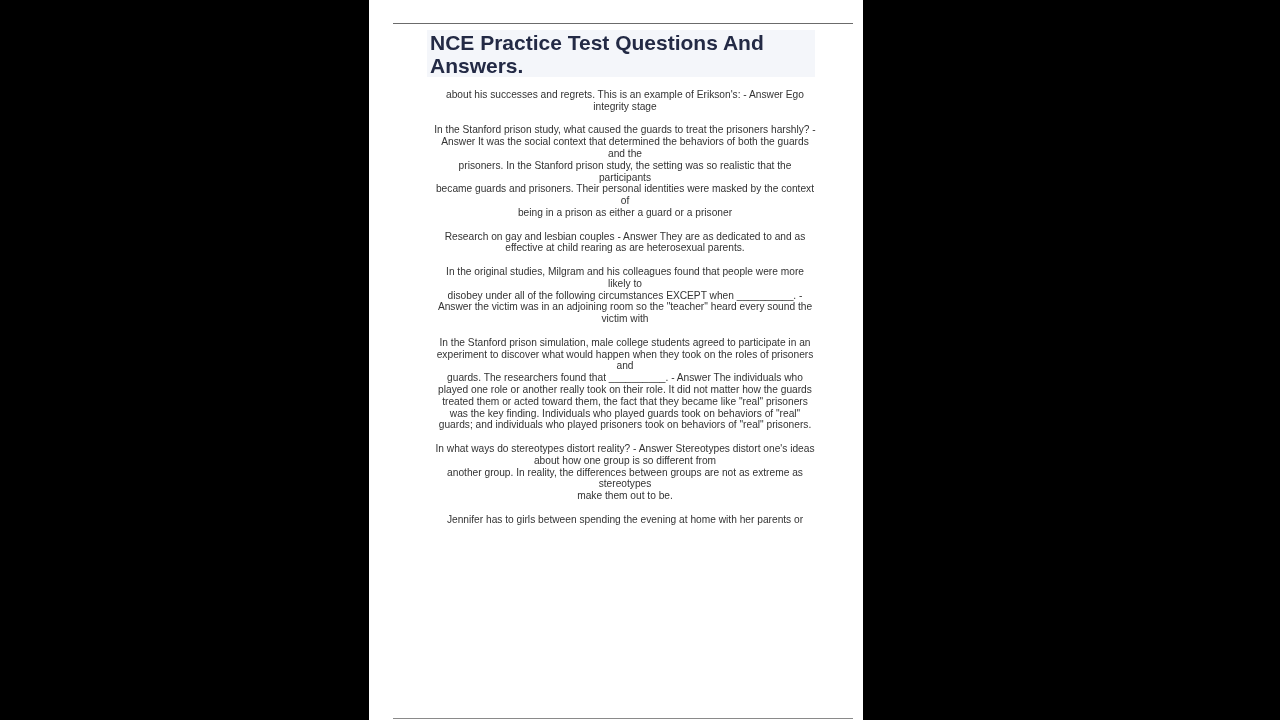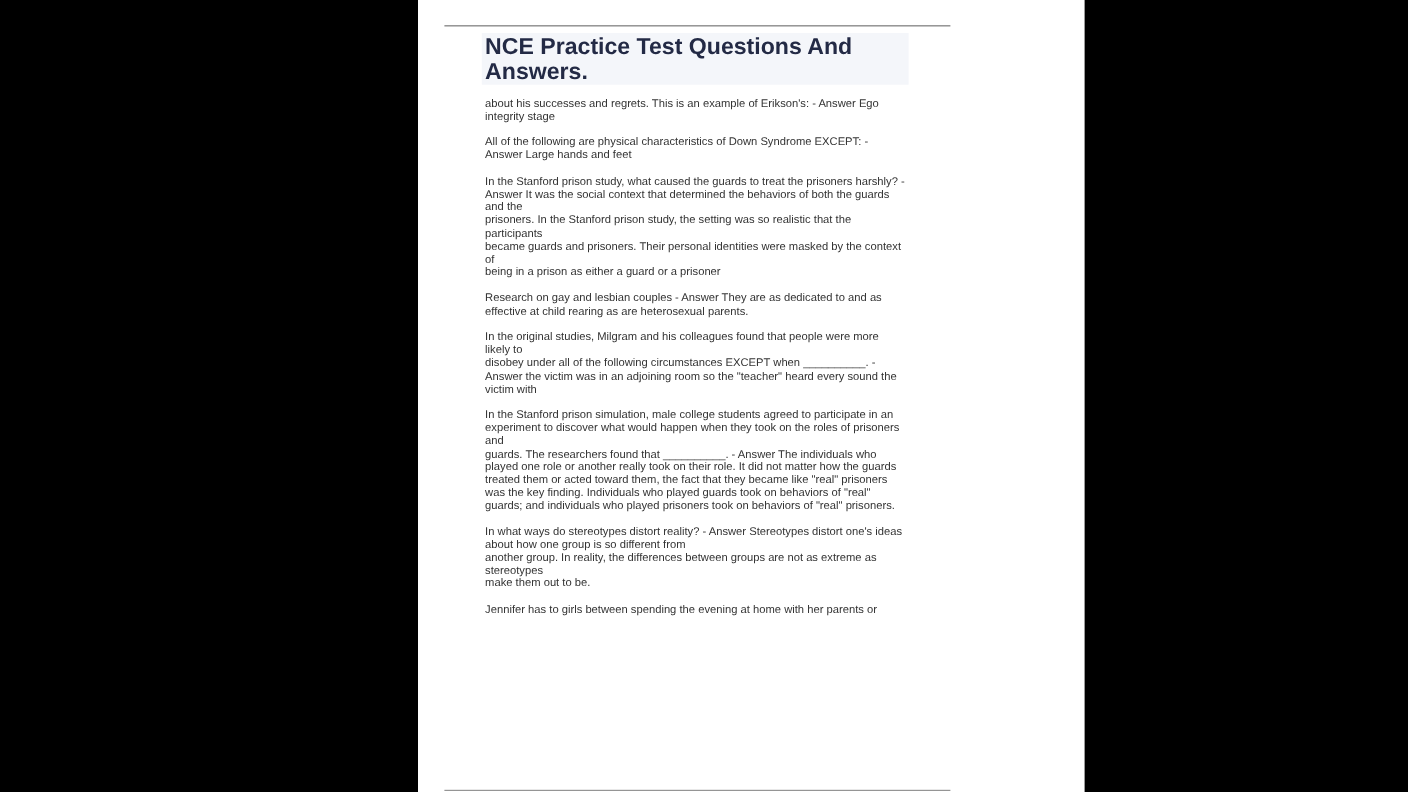--- a/index.html
+++ b/index.html
@@ -5,23 +5,23 @@
     html, body {
       margin: 0;
       padding: 0;
       width: 1280px;
       height: 720px;
       background: #000000;
       overflow: hidden;
     }
     .page {
       position: absolute;
-      left: 380px;
+      left: 369px;
       top: 0;
-      width: 606px;
+      width: 494px;
       height: 720px;
       background: #ffffff;
     }
     .rule-top {
       position: absolute;
       left: 24px;
       top: 23px;
       width: 460px;
       height: 1px;
       background: #6b6b6b;
@@ -60,35 +60,34 @@
       top: 89px;
       width: 390px;
       font-family: "Liberation Sans", sans-serif;
       font-size: 10.2px;
       line-height: 11.8px;
       color: #333333;
     }
     .qa {
       margin: 0 0 11.8px 0;
       white-space: pre-line;
+      text-align: center;
     }
   </style>
 </head>
 <body>
 
 <div class="page">
   <div class="rule-top"></div>
   <div class="title-box"></div>
   <h1 class="title">NCE Practice Test Questions And Answers.</h1>
 
   <div class="content">
     <p class="qa">about his successes and regrets. This is an example of Erikson's: - Answer Ego
 integrity stage</p>
-    <p class="qa">All of the following are physical characteristics of Down Syndrome EXCEPT: -
-Answer Large hands and feet</p>
     <p class="qa">In the Stanford prison study, what caused the guards to treat the prisoners harshly? -
 Answer It was the social context that determined the behaviors of both the guards
 and the
 prisoners. In the Stanford prison study, the setting was so realistic that the
 participants
 became guards and prisoners. Their personal identities were masked by the context
 of
 being in a prison as either a guard or a prisoner</p>
     <p class="qa">Research on gay and lesbian couples - Answer They are as dedicated to and as
 effective at child rearing as are heterosexual parents.</p>

